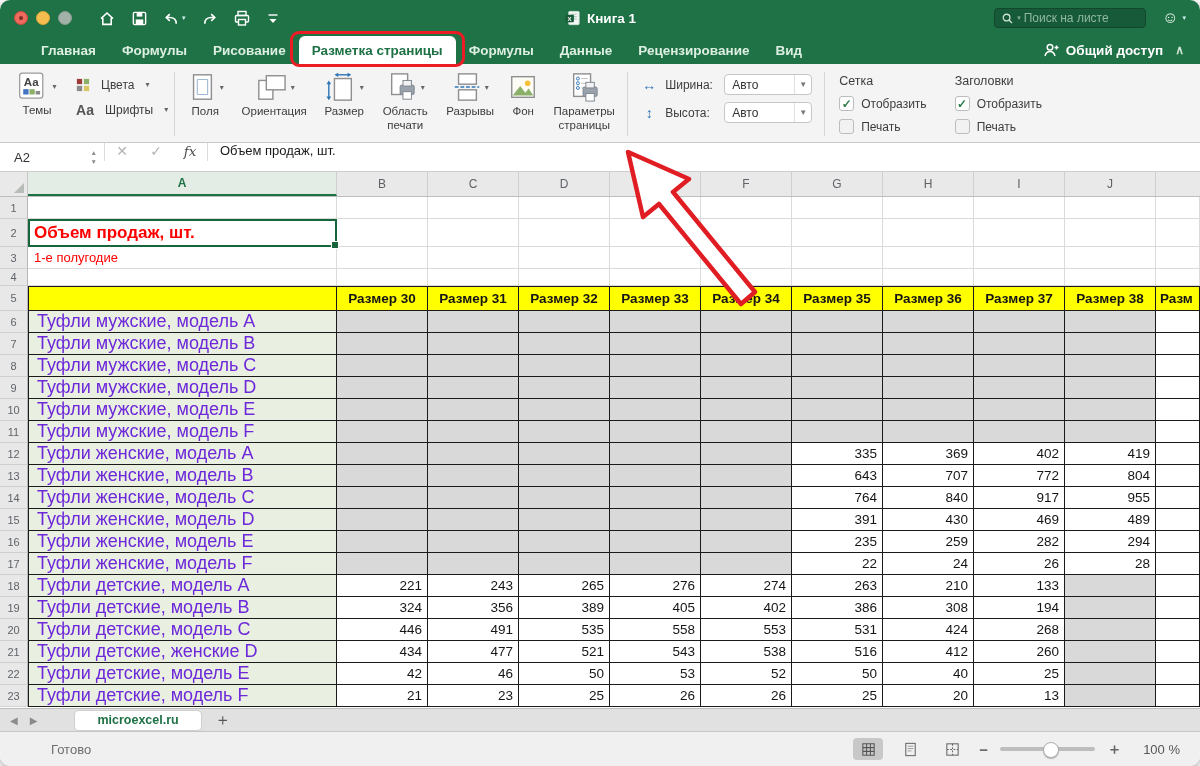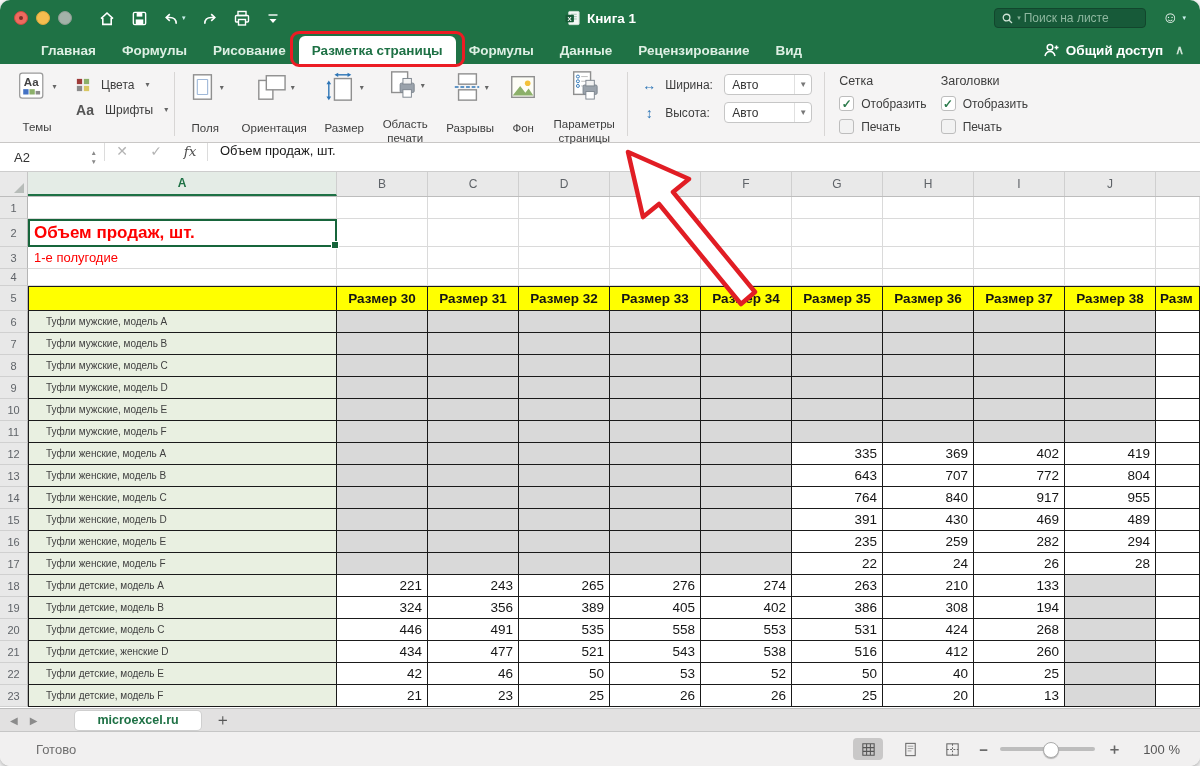--- a/index.html
+++ b/index.html
@@ -41,29 +41,29 @@
   .bigbtn{display:flex;flex-direction:column;align-items:center;padding-top:2px;position:relative}
   #bigbtns .bigbtn:nth-child(1){width:48px}
   #bigbtns .bigbtn:nth-child(2){width:82px}
   #bigbtns .bigbtn:nth-child(3){width:50px}
   #bigbtns .bigbtn:nth-child(4){width:64px}
   #bigbtns .bigbtn:nth-child(5){width:58px}
   #bigbtns .bigbtn:nth-child(6){width:40px}
   #bigbtns .bigbtn:nth-child(7){width:74px}
   #bigbtns .bigbtn:nth-child(8){width:80px}
   .bicon{height:34px;display:flex;align-items:center;gap:3px}
-  .blabel{font-size:11.5px;color:#3d3d3d;text-align:center;line-height:1.2;margin-top:18px}
+  .blabel{font-size:11.5px;color:#3d3d3d;text-align:center;line-height:1.2;margin-top:1px}
   .dd{font-size:8px;color:#666}
   .scale{display:flex;flex-direction:column;gap:7px;justify-content:flex-start;padding:6px 6px 0}
   .scalerow{display:flex;align-items:center;gap:7px}
   .arrowglyph{color:#2e75b6;font-size:14px;width:18px;text-align:center;font-weight:700}
   .scalelabel{font-size:12px;color:#3d3d3d;width:52px}
   .selectbox{width:88px;height:21px;background:#fff;border:1px solid #c6c6c6;border-radius:4px;display:flex;align-items:center;font-size:12px;color:#333;padding-left:7px;box-sizing:border-box}
   .dd2{margin-left:auto;border-left:1px solid #e0e0e0;height:100%;width:16px;display:flex;align-items:center;justify-content:center;color:#777;font-size:8px}
-  #toggles{display:flex;gap:14px;padding:6px 8px 0}
+  #toggles{display:flex;gap:28px;padding:6px 8px 0}
   .tgcol{display:flex;flex-direction:column;gap:8px}
   .tgtitle{font-size:12.5px;color:#3d3d3d}
   .tgopt{display:flex;align-items:center;gap:7px;font-size:12px;color:#3d3d3d}
   .cb{width:15px;height:15px;border:1px solid #bdbdbd;border-radius:3px;background:#fff;display:flex;align-items:center;justify-content:center;font-size:12px;font-weight:700;color:#2b7a4b;box-sizing:border-box}
   .cb.unchecked{color:transparent;background:#f2f2f2}
 
   
   .fbar{height:29px;background:#fff;border-bottom:1px solid #cdcdcd;display:flex;align-items:flex-start;box-sizing:border-box}
   .namebox{width:104px;display:flex;align-items:center;height:100%;padding-left:14px;font-size:13px;color:#333;box-sizing:border-box}
   .stepper{margin-left:auto;display:flex;flex-direction:column;font-size:6.5px;color:#8a8a8a;line-height:1.2;padding-right:7px;gap:1px}
@@ -88,35 +88,35 @@
   .grow[data-n="5"]{height:25px}
   .rn{width:28px;background:#e8e8e8;border-right:1px solid #b5b5b5;border-bottom:1px solid #d0d0d0;color:#5f6368;font-size:11px;display:flex;align-items:center;justify-content:center;box-sizing:border-box;flex:none}
   .ca{width:309px;flex:none}.c{width:91px;flex:none}.ck{flex:1;overflow:hidden}
   .ca,.c,.ck{box-sizing:border-box;display:flex;align-items:center}
   .light{border-right:1px solid #dadada;border-bottom:1px solid #dadada;background:#fff}
   .tb{border-right:1.5px solid #1a1a1a;border-bottom:1.5px solid #1a1a1a;background:#fff}
   .grow .ca.tb{border-left:1.5px solid #1a1a1a}
   .grow.colhead .tb{border-top:1.5px solid #1a1a1a}
   .yellow{background:#ffff00;font-weight:700;font-size:13.5px;justify-content:center;color:#151515}
   .yellow.partial{justify-content:flex-start;padding-left:4px;white-space:nowrap}
-  .label{background:#e9f0e1;font-size:10px;color:#404040;padding-left:17px}
+  .label{background:#e9f0e1;font-size:18px;color:#6d28d9;padding-left:8px}
   .num{font-size:13.5px;color:#151515;justify-content:flex-end;padding-right:5px}
   .empty{background:#d9d9d9}
   .title-cell{color:#fe0000;font-weight:700;font-size:17px;padding-left:6px;white-space:nowrap}
   .subtitle-cell{color:#fe0000;font-size:13px;padding-left:6px;white-space:nowrap}
   .selbox{position:absolute;left:28px;top:22px;width:309px;height:28px;border:2px solid #17653b;z-index:3;pointer-events:none;box-sizing:border-box}
   .handle{position:absolute;right:-4px;bottom:-4px;width:6px;height:6px;background:#17653b;border:1px solid #fff}
 
   
   .sheetbar{height:23px;background:#e2e1e1;display:flex;align-items:center;border-top:1px solid #bdbdbd;padding-left:10px;box-sizing:border-box}
   .navarr{color:#8b8b8b;font-size:10px;margin-right:12px}
   .sheettab{height:19px;background:#fff;border-radius:4px;padding:0 22px;display:flex;align-items:center;font-size:12.5px;font-weight:700;color:#1e7145;box-shadow:0 0 0 1px #cfcfcf;margin-left:26px}
   .addsheet{color:#555;font-size:16px;margin-left:14px}
   .statusbar{height:35px;background:#f1f0f0;display:flex;align-items:center;padding:0 20px;border-top:1px solid #c6c6c6;box-sizing:border-box}
-  .ready{font-size:13px;color:#6e6e6e;margin-left:16px}
+  .ready{font-size:13px;color:#6e6e6e;margin-left:31px}
   .sbright{margin-left:auto;display:flex;align-items:center;gap:12px}
   .viewbtn{width:30px;height:22px;border-radius:4px;display:flex;align-items:center;justify-content:center}
   .viewbtn.active{background:#c9c8c8}
   .zsign{color:#666;font-size:15px;font-weight:600}
   .ztrack{width:95px;height:4px;background:#bdbdbd;border-radius:2px;position:relative}
   .zknob{position:absolute;left:45%;top:-5px;width:14px;height:14px;border-radius:50%;background:#fff;border:1px solid #ababab;box-shadow:0 1px 1px rgba(0,0,0,.25)}
   .zlabel{font-size:13px;color:#555;width:46px;text-align:right}
 
   
   .redbox{position:absolute;border:3px solid #ec1c24;border-radius:9px;pointer-events:none;z-index:40}

